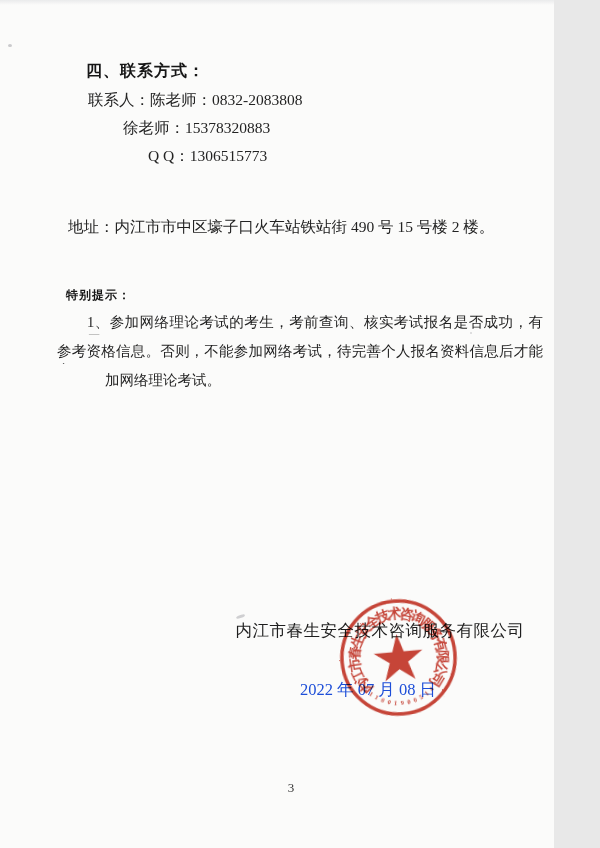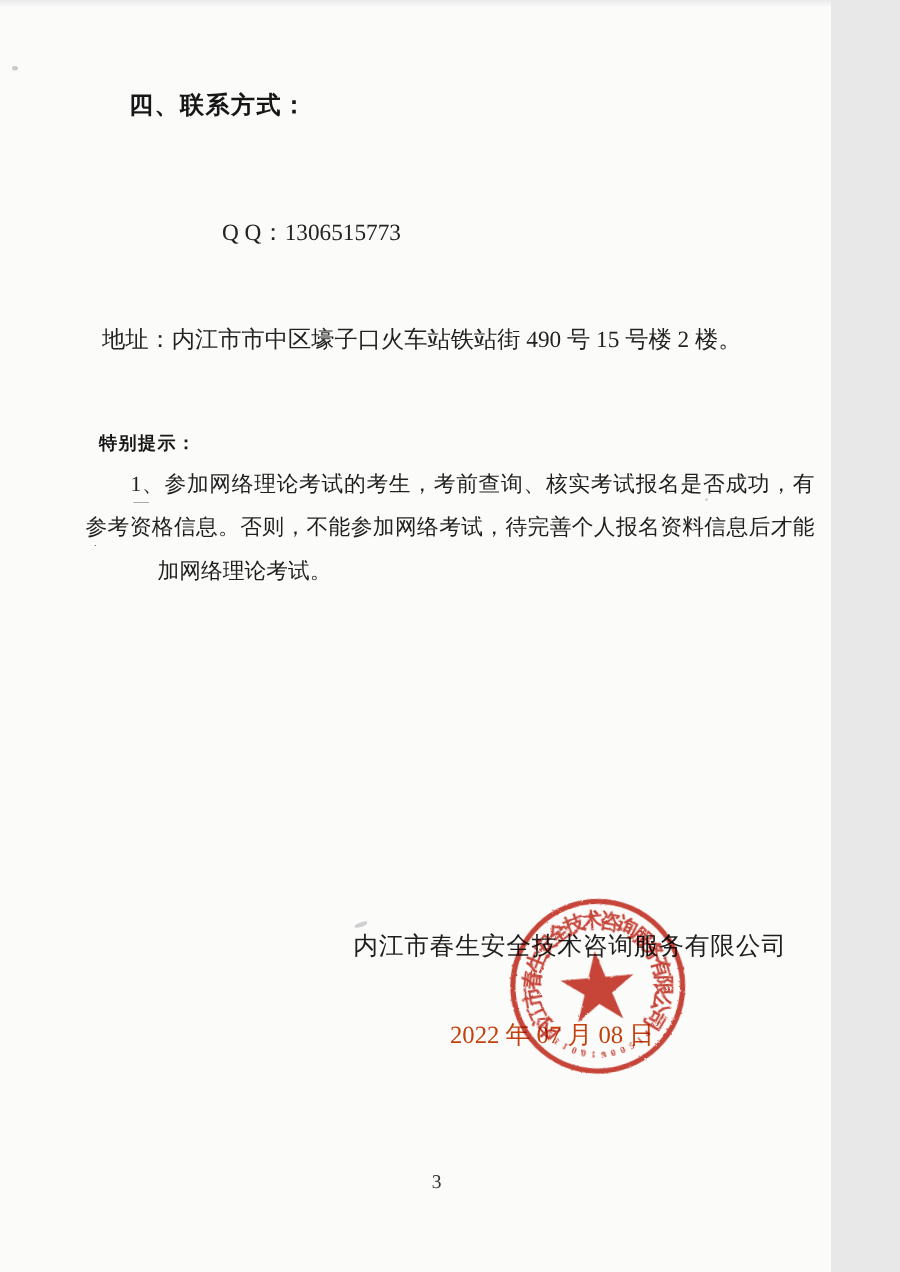--- a/index.html
+++ b/index.html
@@ -27,21 +27,21 @@
   .notice-heading{left:66px;top:288px;font-size:12px;letter-spacing:1px;}
   .notice-line{
     position:absolute;left:57px;width:486px;font-size:14.5px;height:22px;
     text-align:justify;text-align-last:justify;white-space:normal;overflow:hidden;
     color:#1f1f1f;
   }
   .n1{top:313px;padding-left:30px;width:456px;}
   .n2{top:342px;}
   .n3{top:371px;text-align:left;text-align-last:left;margin-left:48px;}
   .company-line{left:220px;top:621px;width:320px;text-align:center;font-size:16.5px;letter-spacing:.5px;color:#1e1e1e;}
-  .date-line{left:260px;top:680px;width:216px;text-align:center;font-size:16.5px;color:#c2410c;}
+  .date-line{left:260px;top:680px;width:216px;text-align:center;font-size:16.5px;color:#1d4ed8;}
   .page-number{left:283px;top:780px;width:16px;text-align:center;font-size:13px;color:#333;}
   .seal{
     position:absolute;left:337px;top:596px;width:123px;height:123px;
     transform:rotate(-5deg);
     mix-blend-mode:multiply;opacity:.93;
   }
   .seal text{fill:var(--seal-color,#c5392c);font-family:"Liberation Serif","DejaVu Serif",serif;}
   .seal-ring-char{font-size:13.5px;font-weight:600;}
   .seal-serial-digit{font-size:6.2px;font-weight:700;letter-spacing:.3px;}
   .seal-border{fill:none;stroke:var(--seal-color,#c5392c);stroke-width:3.4px;}
@@ -51,20 +51,22 @@
   .sp2{left:556px;top:8px;width:3px;height:2px;opacity:.35;}
   .sp3{left:236px;top:615px;width:9px;height:3px;border-radius:60% 40% 50% 50%;transform:rotate(-18deg);opacity:.45;}
   .sp4{left:470px;top:332px;width:2px;height:2px;opacity:.4;}
 </style>
 </head>
 <body>
 
 <div class="page">
 
   <div class="abs bold contact-heading">四、联系方式：</div>
+  <div class="abs contact-line c1">联系人：陈老师：0832-2083808</div>
+  <div class="abs contact-line c2">徐老师：15378320883</div>
   <div class="abs contact-line c3">Q Q：1306515773</div>
   <div class="abs address">地址：内江市市中区壕子口火车站铁站街 490 号 15 号楼 2 楼。</div>
 
   <div class="abs bold notice-heading">特别提示：</div>
   <div class="notice-line n1">1、参加网络理论考试的考生，考前查询、核实考试报名是否成功，有无</div>
   <div class="notice-line n2">参考资格信息。否则，不能参加网络考试，待完善个人报名资料信息后才能参</div>
   <div class="notice-line n3">加网络理论考试。</div>
 
   <div class="abs company-line">内江市春生安全技术咨询服务有限公司</div>
   <div class="abs date-line">2022 年 07 月 08 日</div>

